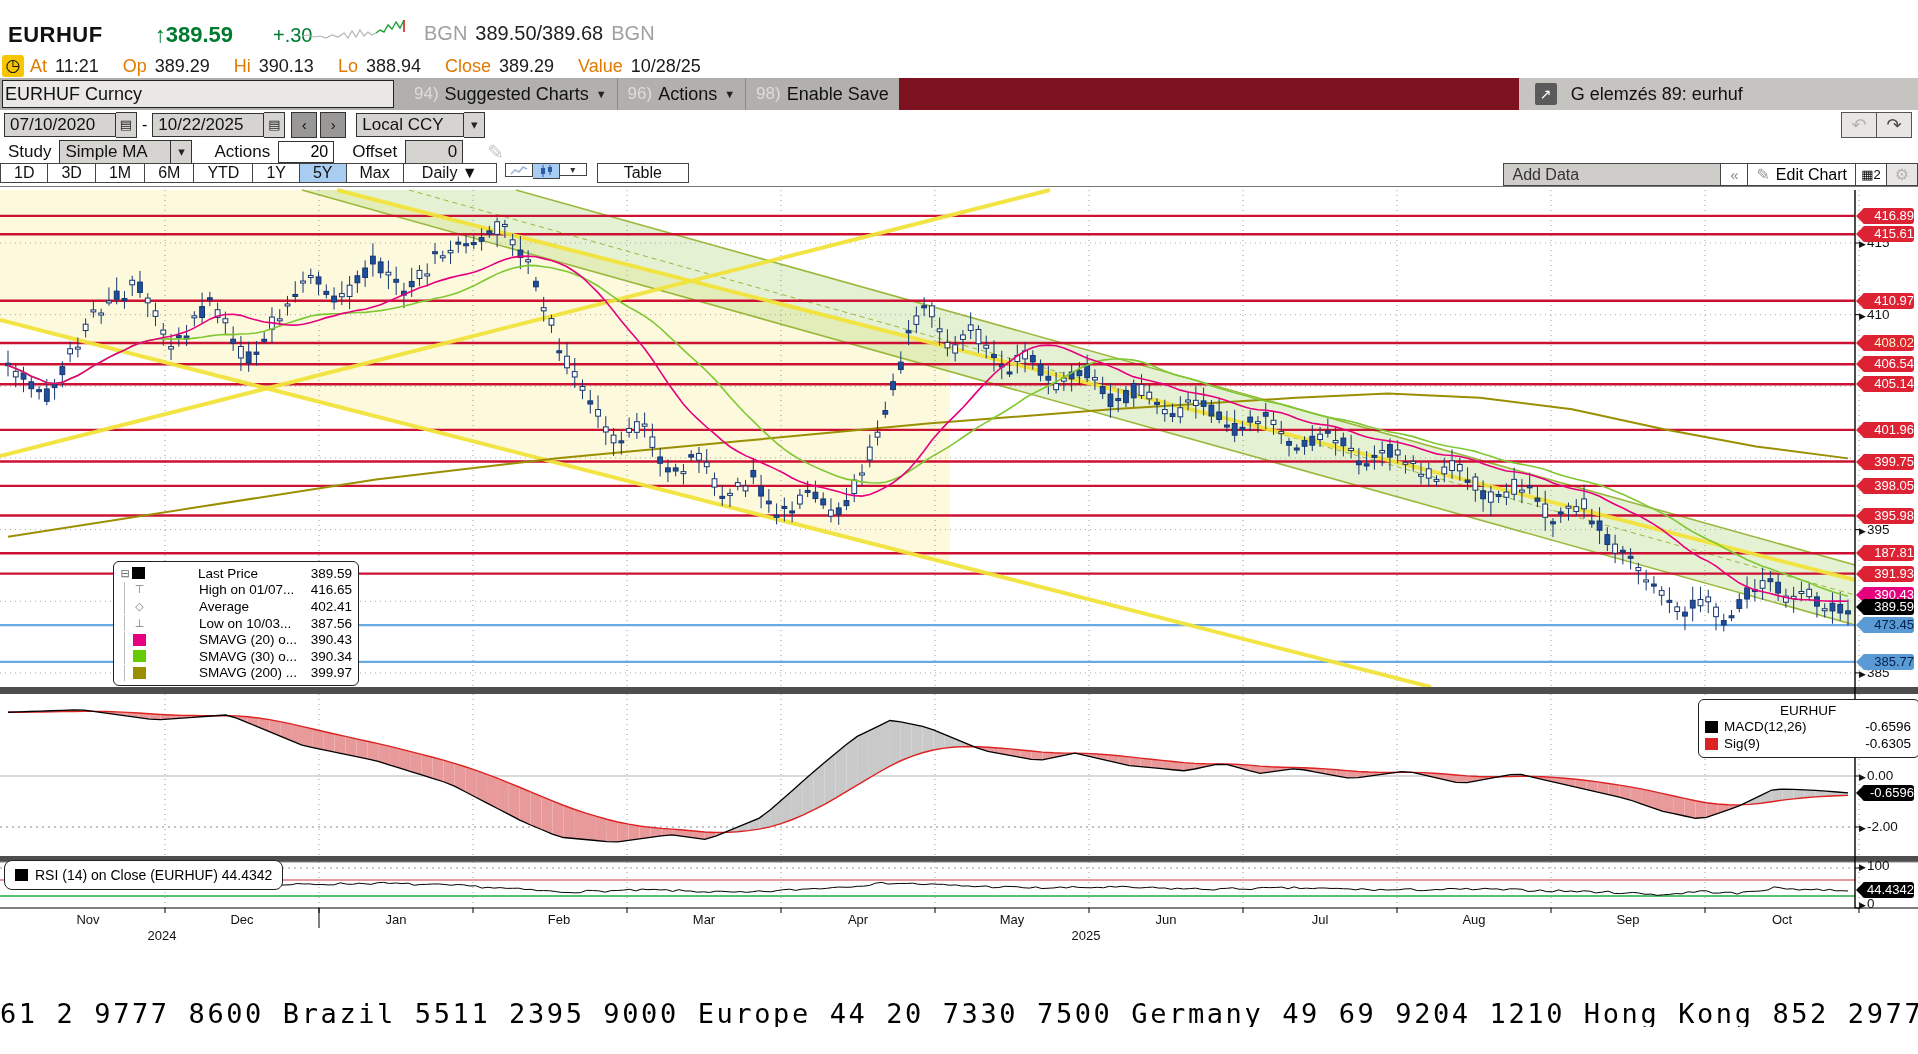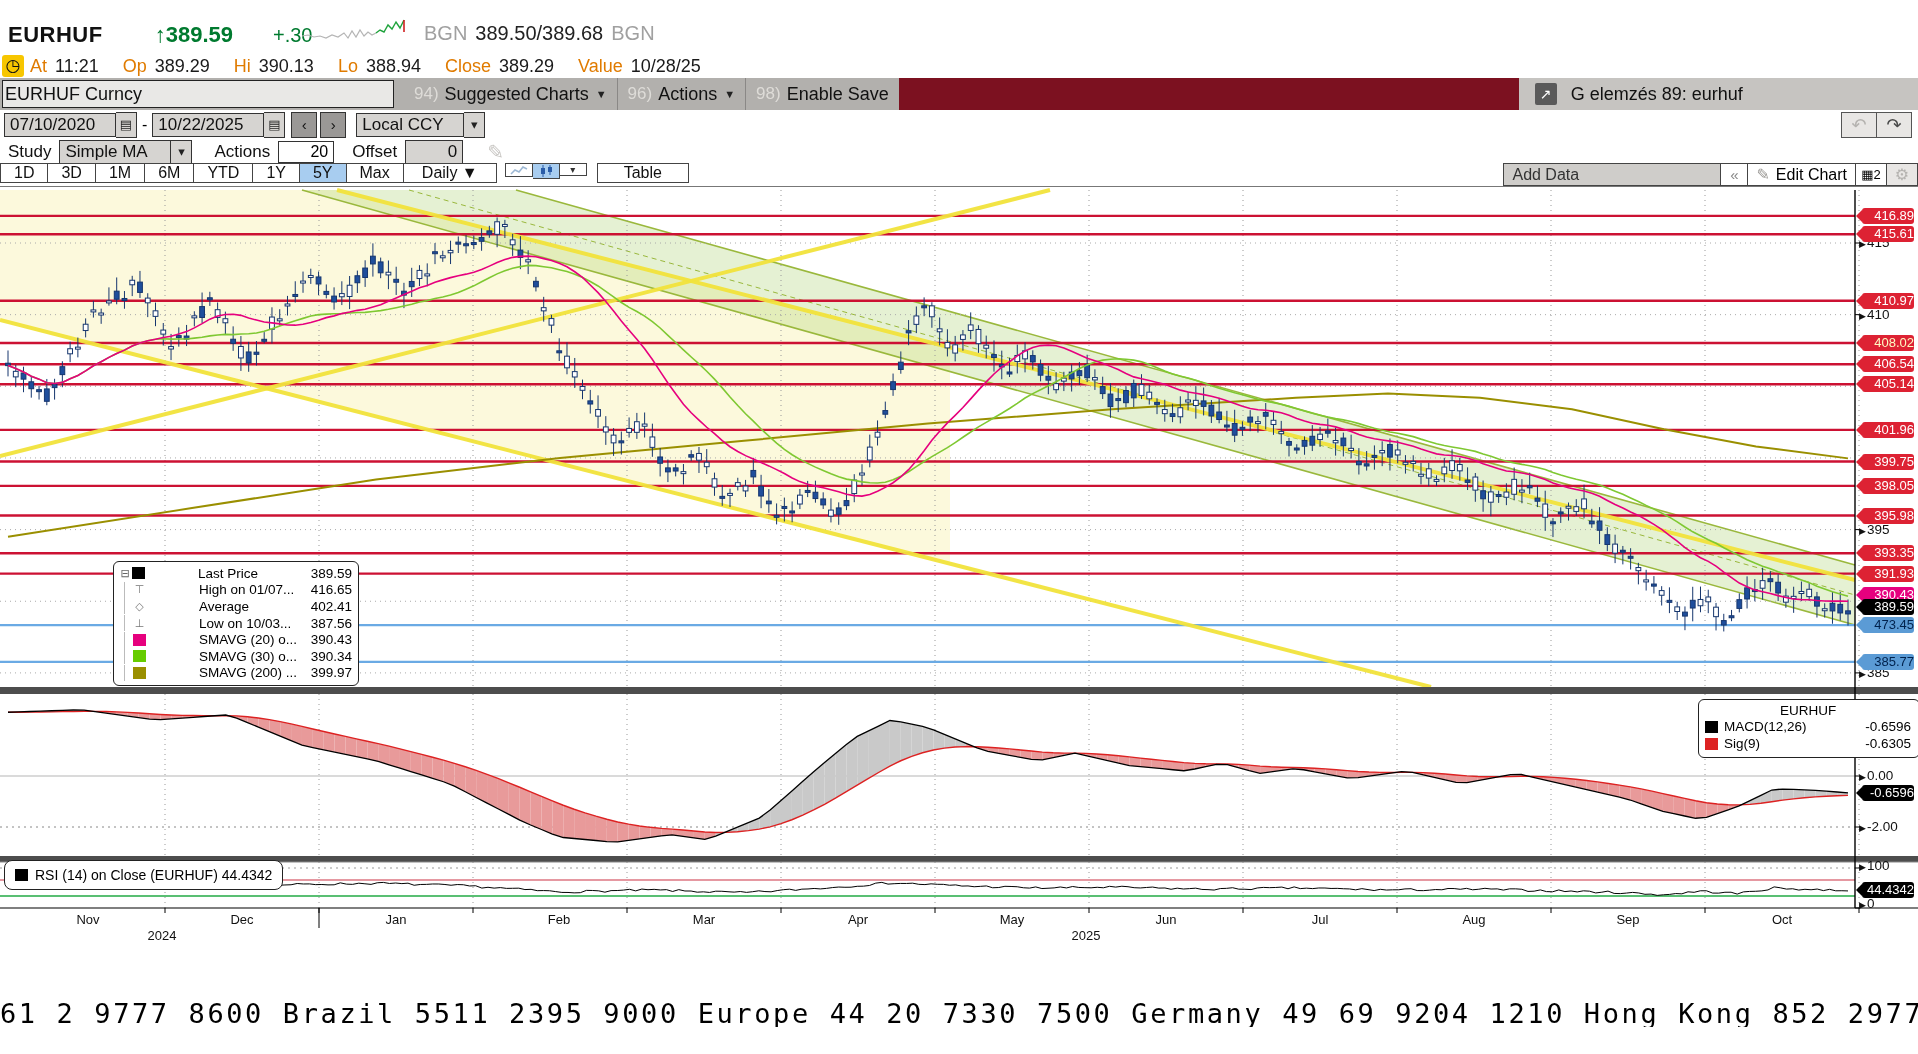--- a/index.html
+++ b/index.html
@@ -1056,21 +1056,21 @@
       <div class="badge" style="--bg: #dd2233; background: rgb(221, 34, 51); color: rgb(255, 255, 255); top: 207.916px;">416.89</div>
       <div class="badge" style="--bg: #dd2233; background: rgb(221, 34, 51); color: rgb(255, 255, 255); top: 226.259px;">415.61</div>
       <div class="badge" style="--bg: #dd2233; background: rgb(221, 34, 51); color: rgb(255, 255, 255); top: 292.75px;">410.97</div>
       <div class="badge" style="--bg: #dd2233; background: rgb(221, 34, 51); color: #fef9c3; top: 335.023px;">408.02</div>
       <div class="badge" style="--bg: #dd2233; background: rgb(221, 34, 51); color: rgb(255, 255, 255); top: 356.232px;">406.54</div>
       <div class="badge" style="--bg: #dd2233; background: rgb(221, 34, 51); color: rgb(255, 255, 255); top: 376.294px;">405.14</div>
       <div class="badge" style="--bg: #dd2233; background: rgb(221, 34, 51); color: rgb(255, 255, 255); top: 421.863px;">401.96</div>
       <div class="badge" style="--bg: #dd2233; background: rgb(221, 34, 51); color: rgb(255, 255, 255); top: 453.533px;">399.75</div>
       <div class="badge" style="--bg: #dd2233; background: rgb(221, 34, 51); color: rgb(255, 255, 255); top: 477.893px;">398.05</div>
       <div class="badge" style="--bg: #dd2233; background: rgb(221, 34, 51); color: rgb(255, 255, 255); top: 507.557px;">395.98</div>
-      <div class="badge" style="--bg: #dd2233; background: rgb(221, 34, 51); color: rgb(255, 255, 255); top: 545.244px;">393.35</div>
+      <div class="badge" style="--bg: #dd2233; background: rgb(221, 34, 51); color: rgb(255, 255, 255); top: 545.244px;">187.81</div>
       <div class="badge" style="--bg: #dd2233; background: rgb(221, 34, 51); color: rgb(255, 255, 255); top: 565.593px;">391.93</div>
       <div class="badge" style="--bg: #e6007e; background: rgb(230, 0, 126); color: rgb(255, 255, 255); top: 587.088px;">390.43</div>
       <div class="badge" style="--bg: #000000; background: rgb(0, 0, 0); color: rgb(255, 255, 255); top: 599.125px;">389.59</div>
       <div class="badge" style="--bg: #5b9bd5; background: rgb(91, 155, 213); color: rgb(0, 34, 77); top: 617.038px;">473.45</div>
       <div class="badge" style="--bg: #5b9bd5; background: rgb(91, 155, 213); color: rgb(0, 34, 77); top: 653.866px;">385.77</div>
       <div class="badge" style="--bg: #000; background: rgb(0, 0, 0); color: rgb(255, 255, 255); top: 784.82px;">-0.6596</div>
       <div class="badge" style="--bg: #000; background: rgb(0, 0, 0); color: rgb(255, 255, 255); top: 882.226px;">44.4342</div>
     </div>
   <div id="xaxis-host">
       <div class="month abs" style="left: 88px;">Nov</div>

